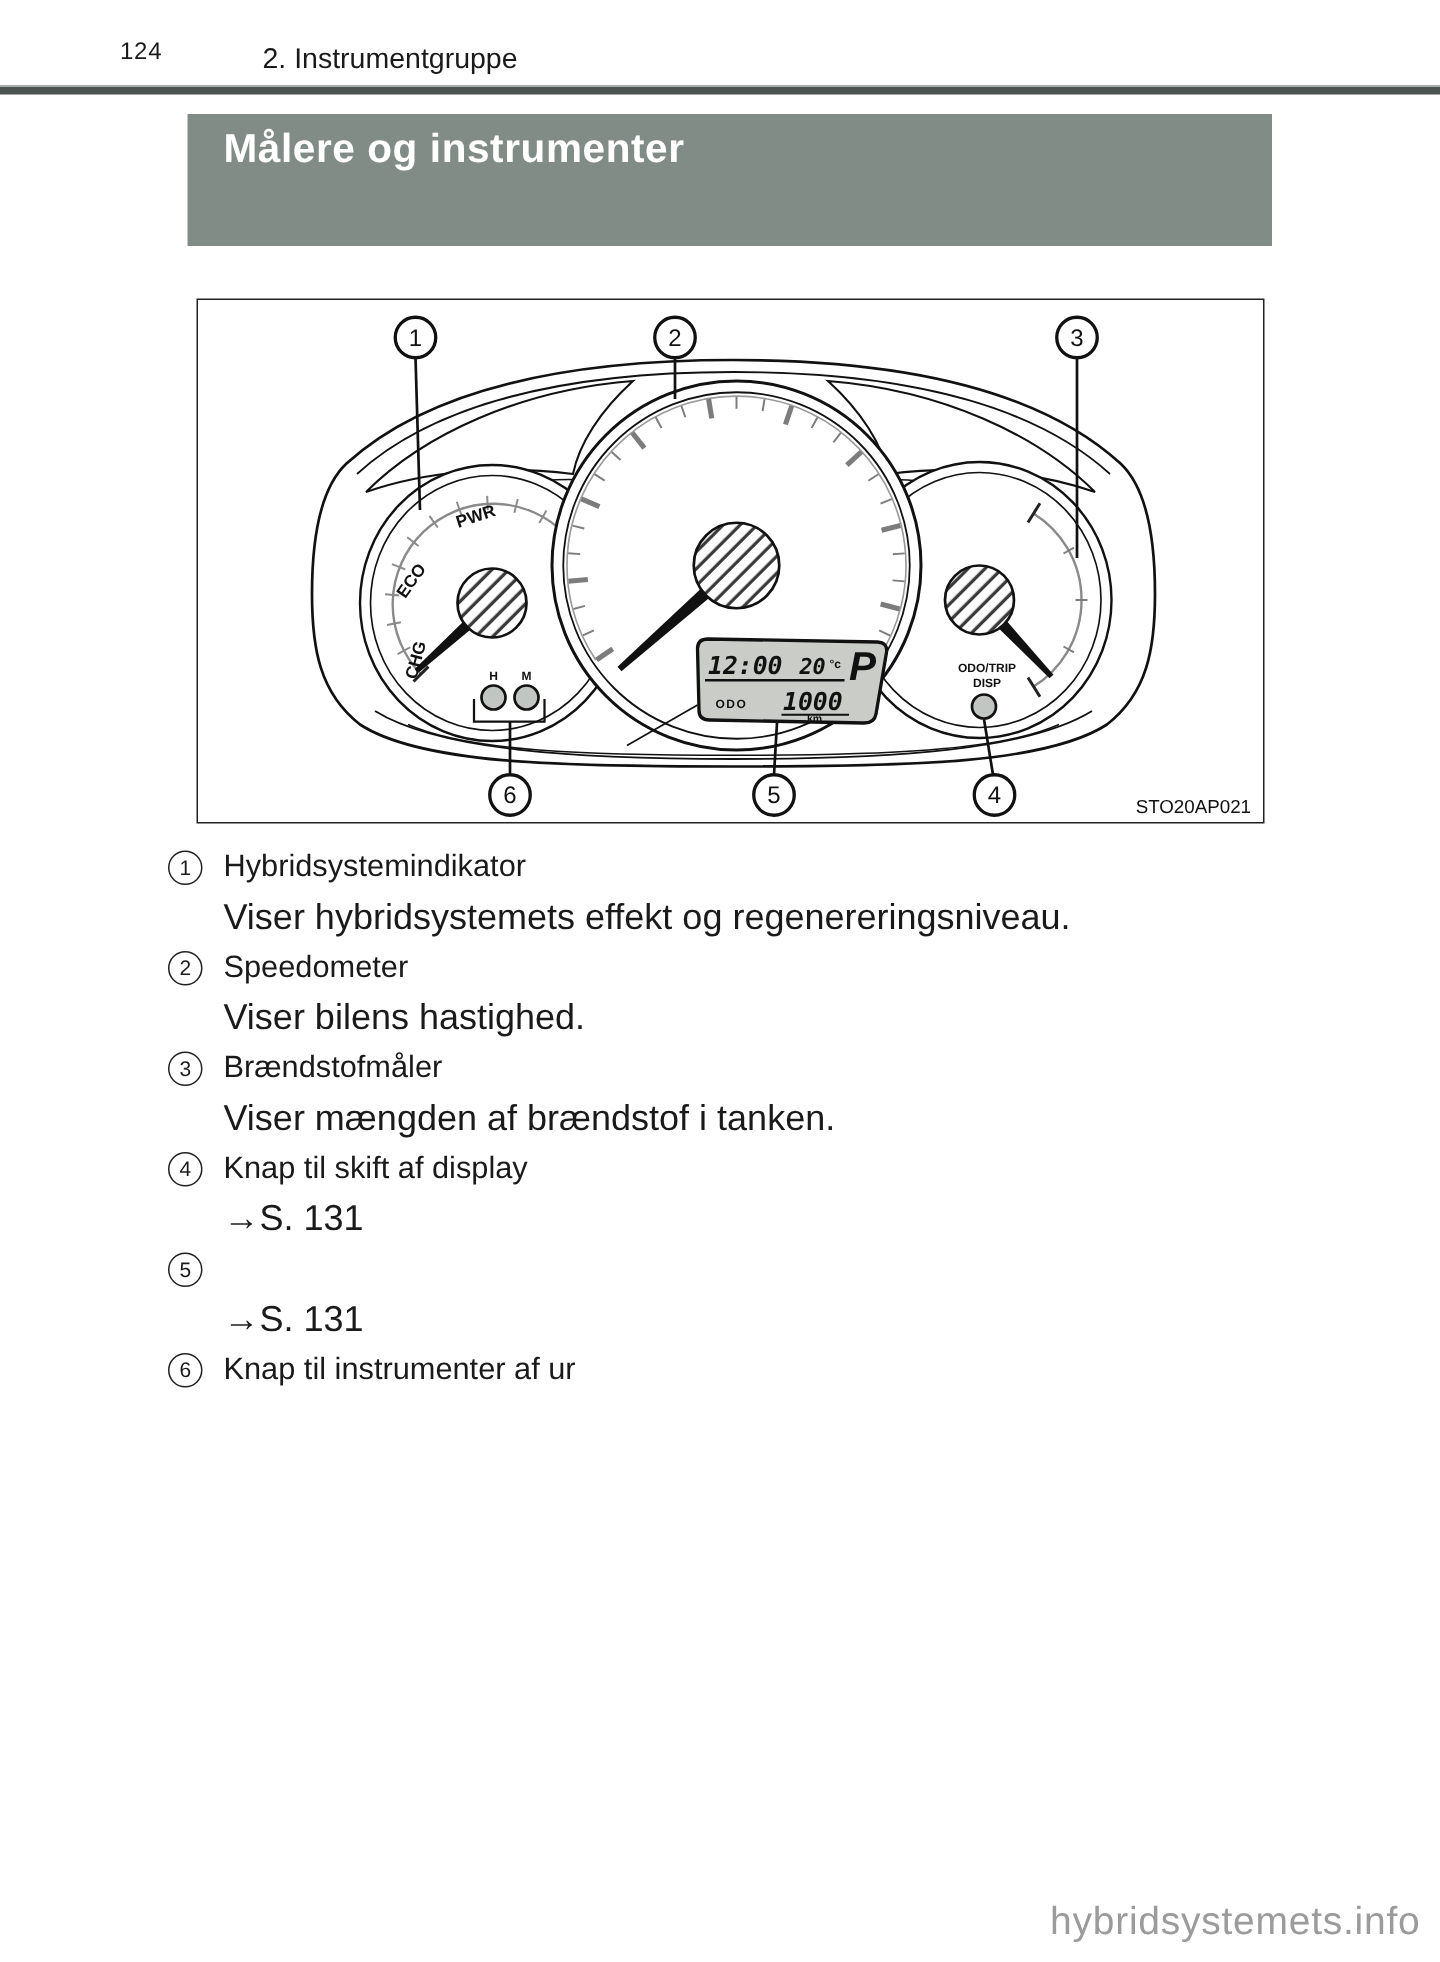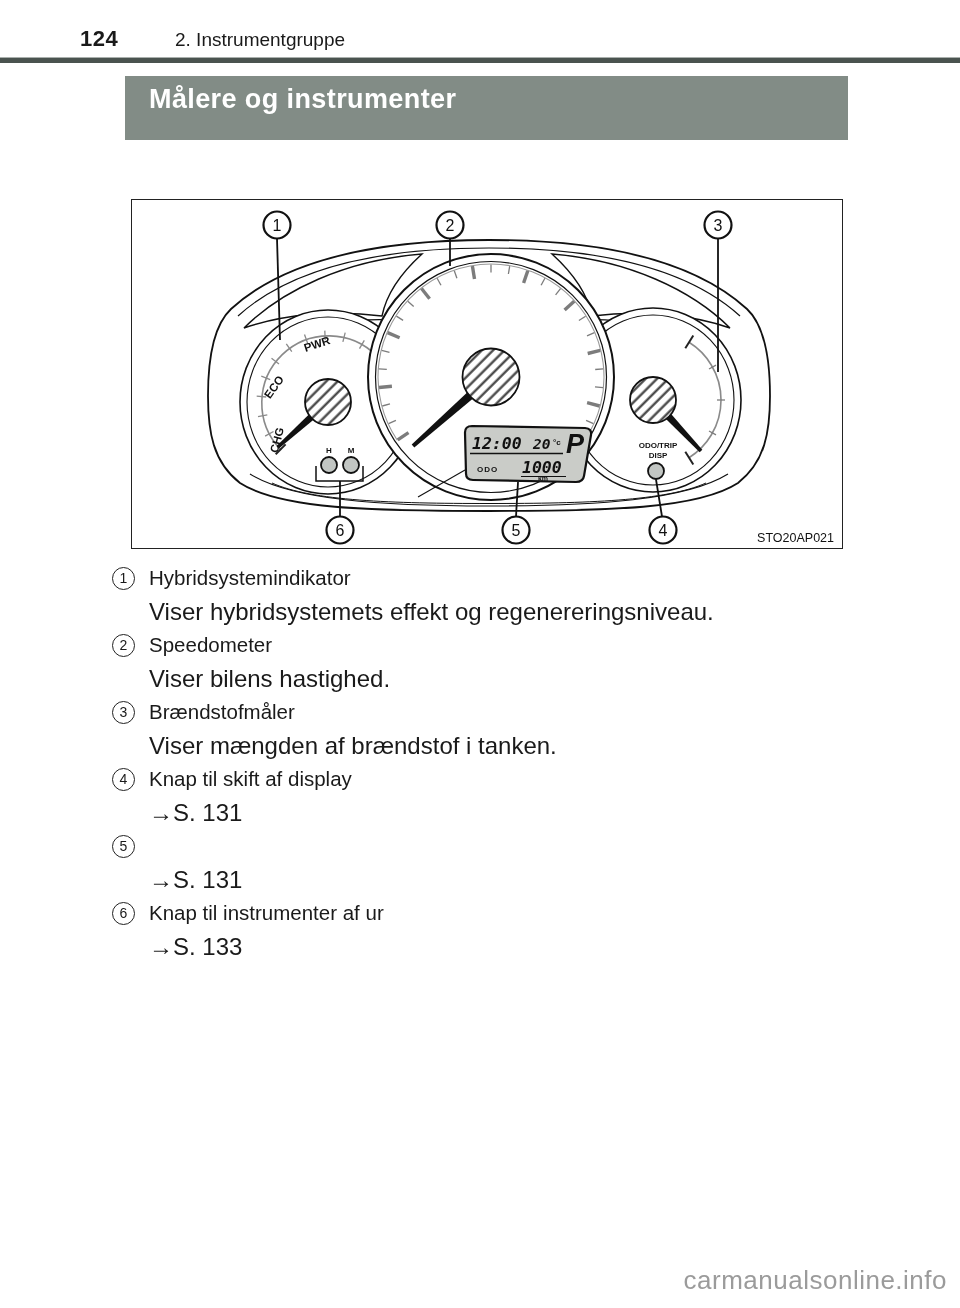--- a/index.html
+++ b/index.html
@@ -1,25 +1,25 @@
 <!DOCTYPE html>
 <html><head>
 <meta charset="utf-8">
 <style>
   html,body{margin:0;padding:0;background:#ffffff;}
   .page{position:relative;width:960px;height:1308px;background:#fff;overflow:hidden;
         font-family:"Liberation Sans",sans-serif;color:#1a1a1a;}
 
   
-  .hdr-num{position:absolute;left:80px;top:26px;font-size:22px;font-weight:bold;letter-spacing:.5px;}
+  .hdr-num{position:absolute;left:80px;top:26px;font-size:16px;font-weight:normal;letter-spacing:.5px;}
   .hdr-sec{position:absolute;left:175px;top:29px;font-size:19px;text-align:center;}
   .hdr-rule{position:absolute;left:0;top:57px;width:960px;height:5px;background:#4a534f;border-top:1px solid #aab0ad;}
 
   
-  .title-box{position:absolute;left:125px;top:76px;width:723px;height:64px;background:#828c86;
+  .title-box{position:absolute;left:125px;top:76px;width:723px;height:88px;background:#828c86;
              color:#fff;font-weight:bold;font-size:27px;line-height:42px;letter-spacing:.4px;
              padding:2px 0 0 24px;box-sizing:border-box;}
 
   
   .fig-box{position:absolute;left:131px;top:199px;width:710px;height:348px;border:1.5px solid #222;box-sizing:content-box;background:#fff;}
   .fig-box svg{display:block;width:710px;height:348px;}
   svg text{font-family:"Liberation Sans",sans-serif;fill:#111;}
   .seg{font-family:"DejaVu Sans Mono",monospace;font-style:italic;font-weight:bold;}
   .lbl{font-size:11.5px;font-weight:bold;}
   .tiny{font-size:8px;font-weight:bold;}
@@ -246,18 +246,17 @@
       <div class="item-head">
           <span class="cnum">5</span>
         </div>
       <div class="item-desc">→S. 131</div>
     </div>
     <div class="item">
       <div class="item-head">
           <span class="cnum">6</span>
           <span>Knap til instrumenter af ur</span>
         </div>
-      <div class="item-desc">→S. 133</div>
     </div>
   </div>
 
-  <div class="watermark">carmanualsonline.info</div>
+  <div class="watermark">hybridsystemets.info</div>
 </div>
 
 </body></html>

